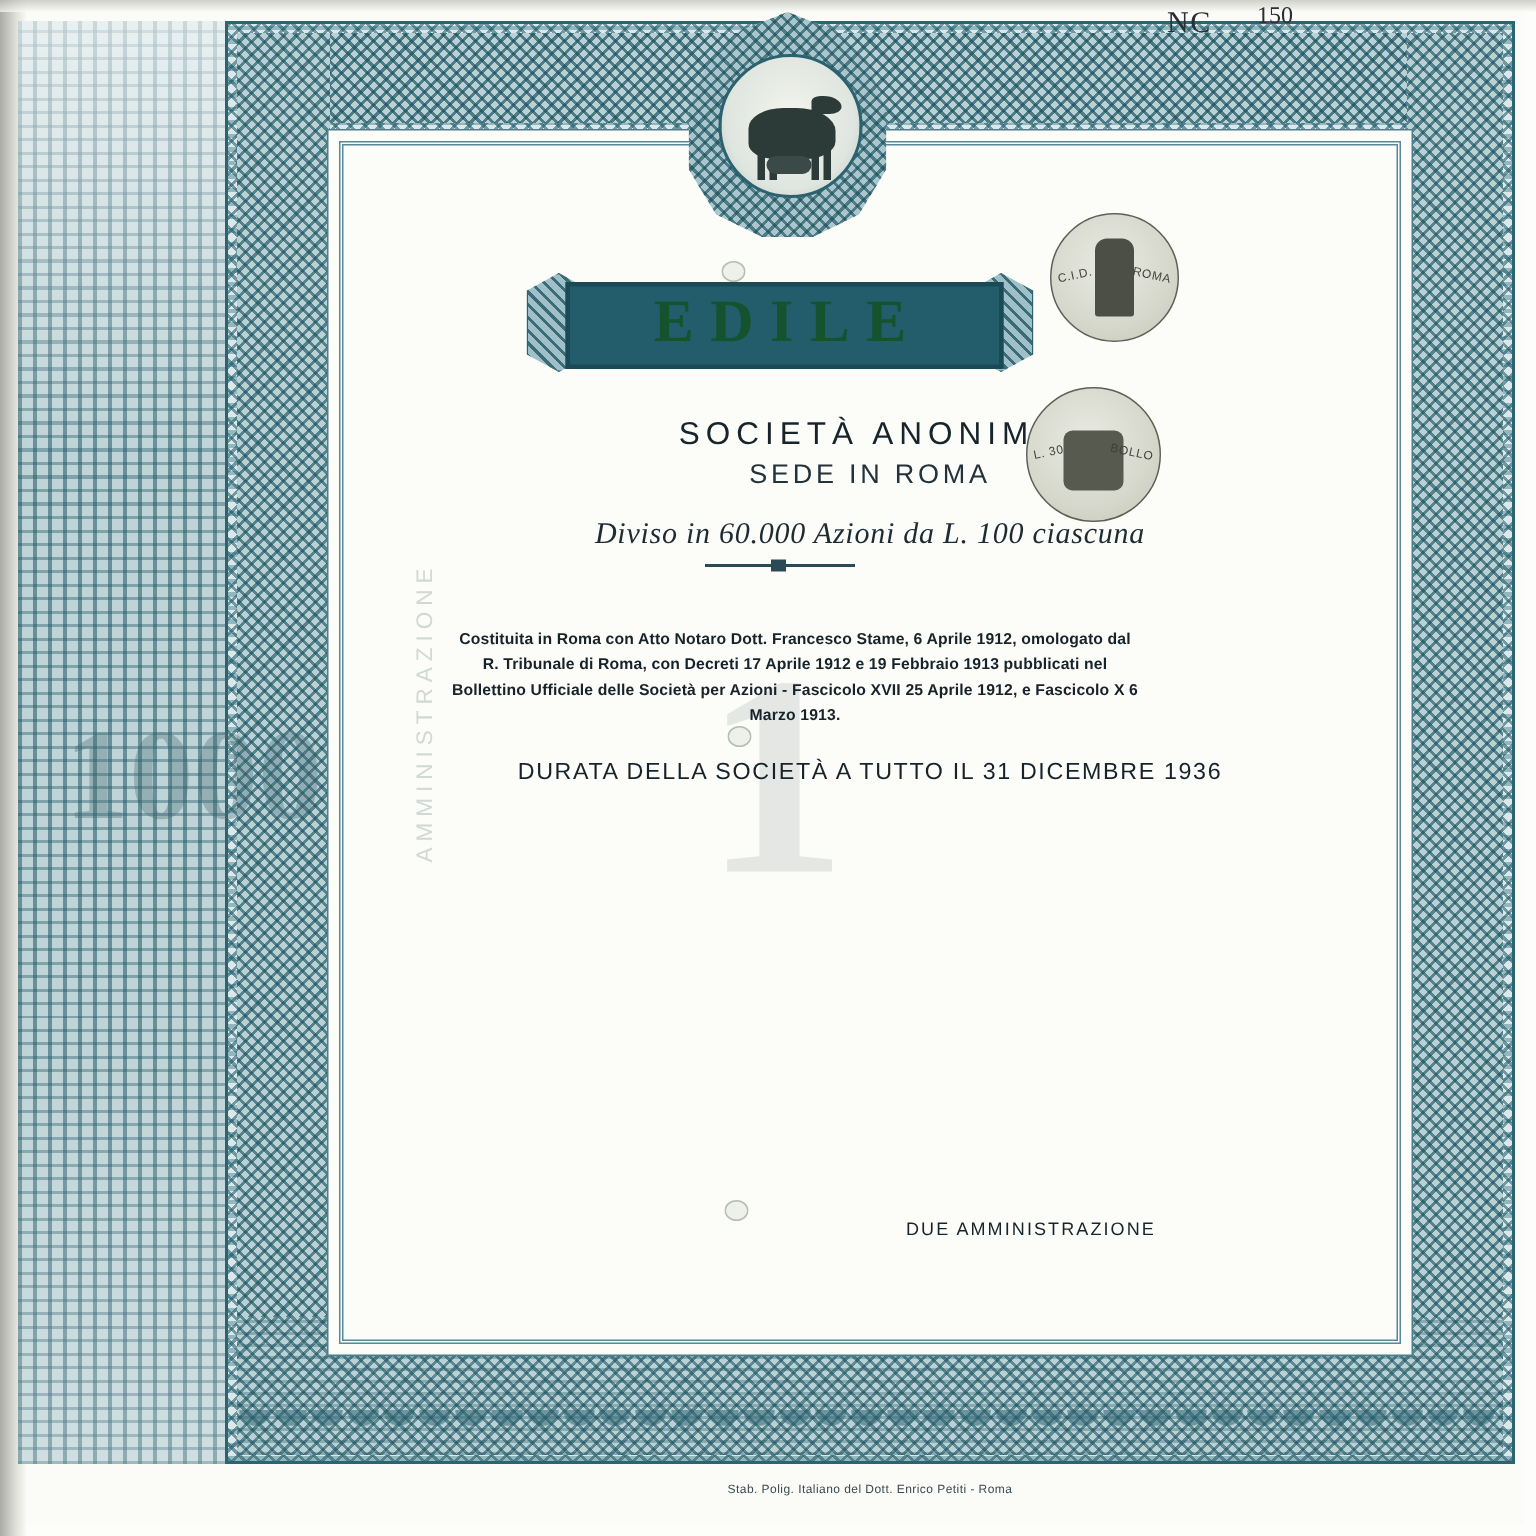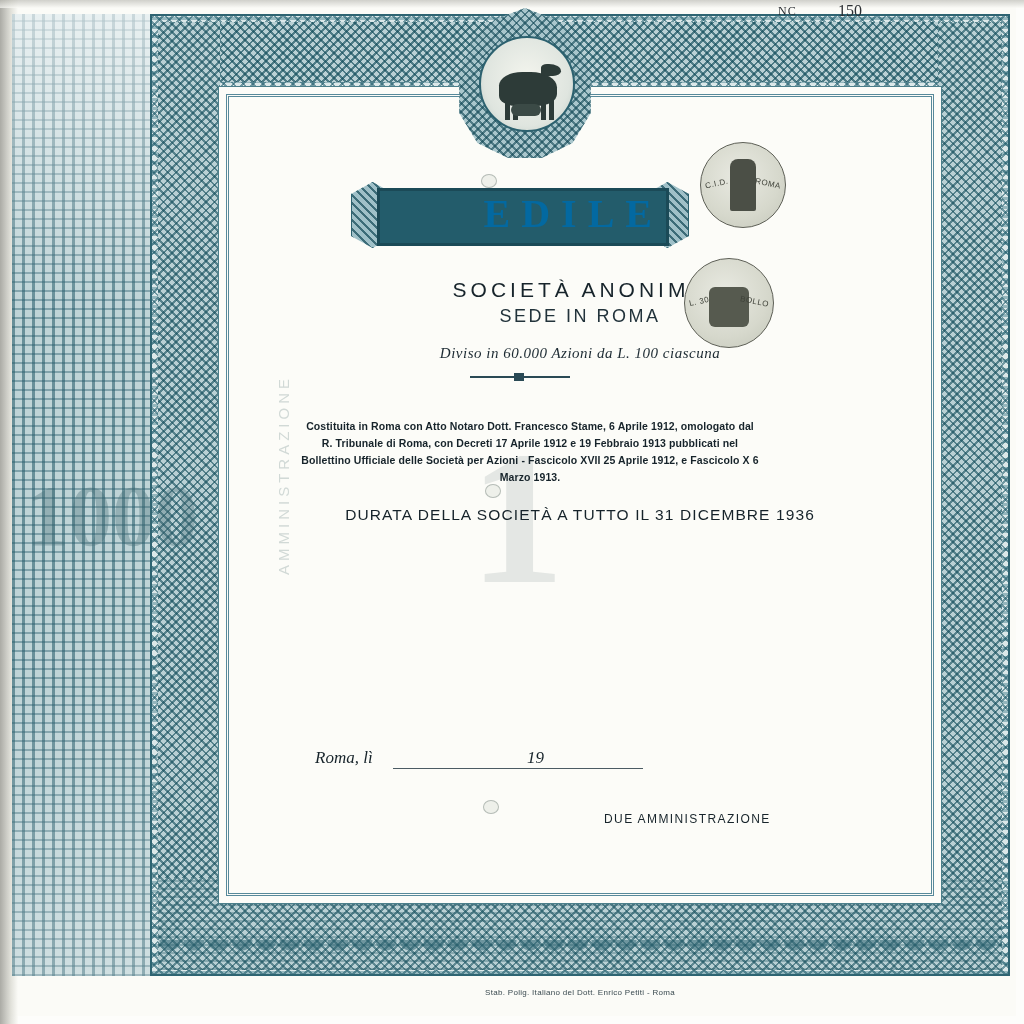--- a/index.html
+++ b/index.html
@@ -230,22 +230,22 @@
       #9fc0c8;
     border: 1px solid #2c616f;
   }
   #title-plate .scroll-l { left: -4px; clip-path: polygon(0 18%, 60% 0, 100% 12%, 100% 88%, 60% 100%, 0 82%); }
   #title-plate .scroll-r { right: -4px; clip-path: polygon(0 12%, 40% 0, 100% 18%, 100% 82%, 40% 100%, 0 88%); }
   #title-text {
     position: absolute;
     left: 22px; top: 10px;
     width: 286px; height: 52px;
     line-height: 52px;
-    text-align: right;
-    color: #0369a1;
+    text-align: center;
+    color: #14532d;
     font-family: "Liberation Serif", serif;
     font-size: 40px;
     letter-spacing: 11px;
     font-weight: 700;
     text-indent: 11px;
   }
 
   
   .ctext {
     position: absolute;
@@ -269,21 +269,21 @@
   }
   #capital {
     top: 326px;
     font-size: 15px;
     font-family: "Liberation Serif", serif;
     font-style: italic;
     letter-spacing: .5px;
   }
   #divided {
     top: 345px;
-    font-size: 15px;
+    font-size: 20px;
     font-family: "Liberation Serif", serif;
     font-style: italic;
     letter-spacing: .5px;
   }
   #rule-orn {
     position: absolute;
     left: 470px;
     top: 372px;
     width: 100px;
     height: 10px;
@@ -392,20 +392,21 @@
     top: 470px;
     width: 120px;
     height: 460px;
     color: rgba(70,110,118,.35);
     font-family: "Liberation Serif", serif;
     font-size: 86px;
     line-height: 92px;
     font-weight: 700;
     text-align: right;
     user-select: none;
+    padding-left: 17px;
   }
 
   
   #date-line {
     position: absolute;
     left: 315px;
     top: 748px;
     width: 330px;
     height: 26px;
     color: #17242b;
@@ -500,21 +501,21 @@
     letter-spacing: .5px;
     transform: rotate(12deg);
   }
 
   
   #annot-nc {
     position: absolute;
     left: 778px;
     top: 4px;
     font-family: "Liberation Serif", serif;
-    font-size: 12px;
+    font-size: 20px;
     color: #2b2f33;
     letter-spacing: 1px;
   }
   #annot-150 {
     position: absolute;
     left: 838px;
     top: 2px;
     font-family: "Liberation Serif", serif;
     font-size: 16px;
     color: #2b2f33;
@@ -586,25 +587,20 @@
     <div class="line"></div>
     <div class="dot"></div>
   </div>
 
   <div id="legal">Costituita in Roma con Atto Notaro Dott. Francesco Stame, 6 Aprile 1912, omologato dal R. Tribunale di Roma, con Decreti 17 Aprile 1912 e 19 Febbraio 1913 pubblicati nel Bollettino Ufficiale delle Società per Azioni - Fascicolo XVII 25 Aprile 1912, e Fascicolo X 6 Marzo 1913.</div>
 
   <div id="durata">DURATA DELLA SOCIETÀ A TUTTO IL 31 DICEMBRE 1936</div>
 
 
 
-  <div id="date-line">
-    <span class="roma">Roma, lì</span>
-    <span class="rule"></span>
-    <span class="yr">19</span>
-  </div>
   <div id="admins">DUE AMMINISTRAZIONE</div>
 
   <div class="hole" id="hole1"></div>
   <div class="hole" id="hole2"></div>
   <div class="hole" id="hole3"></div>
 
   <div class="stamp" id="stamp1">
     <div class="fig"></div>
     <div class="txt">C.I.D.</div>
     <div class="txtr">ROMA</div>

